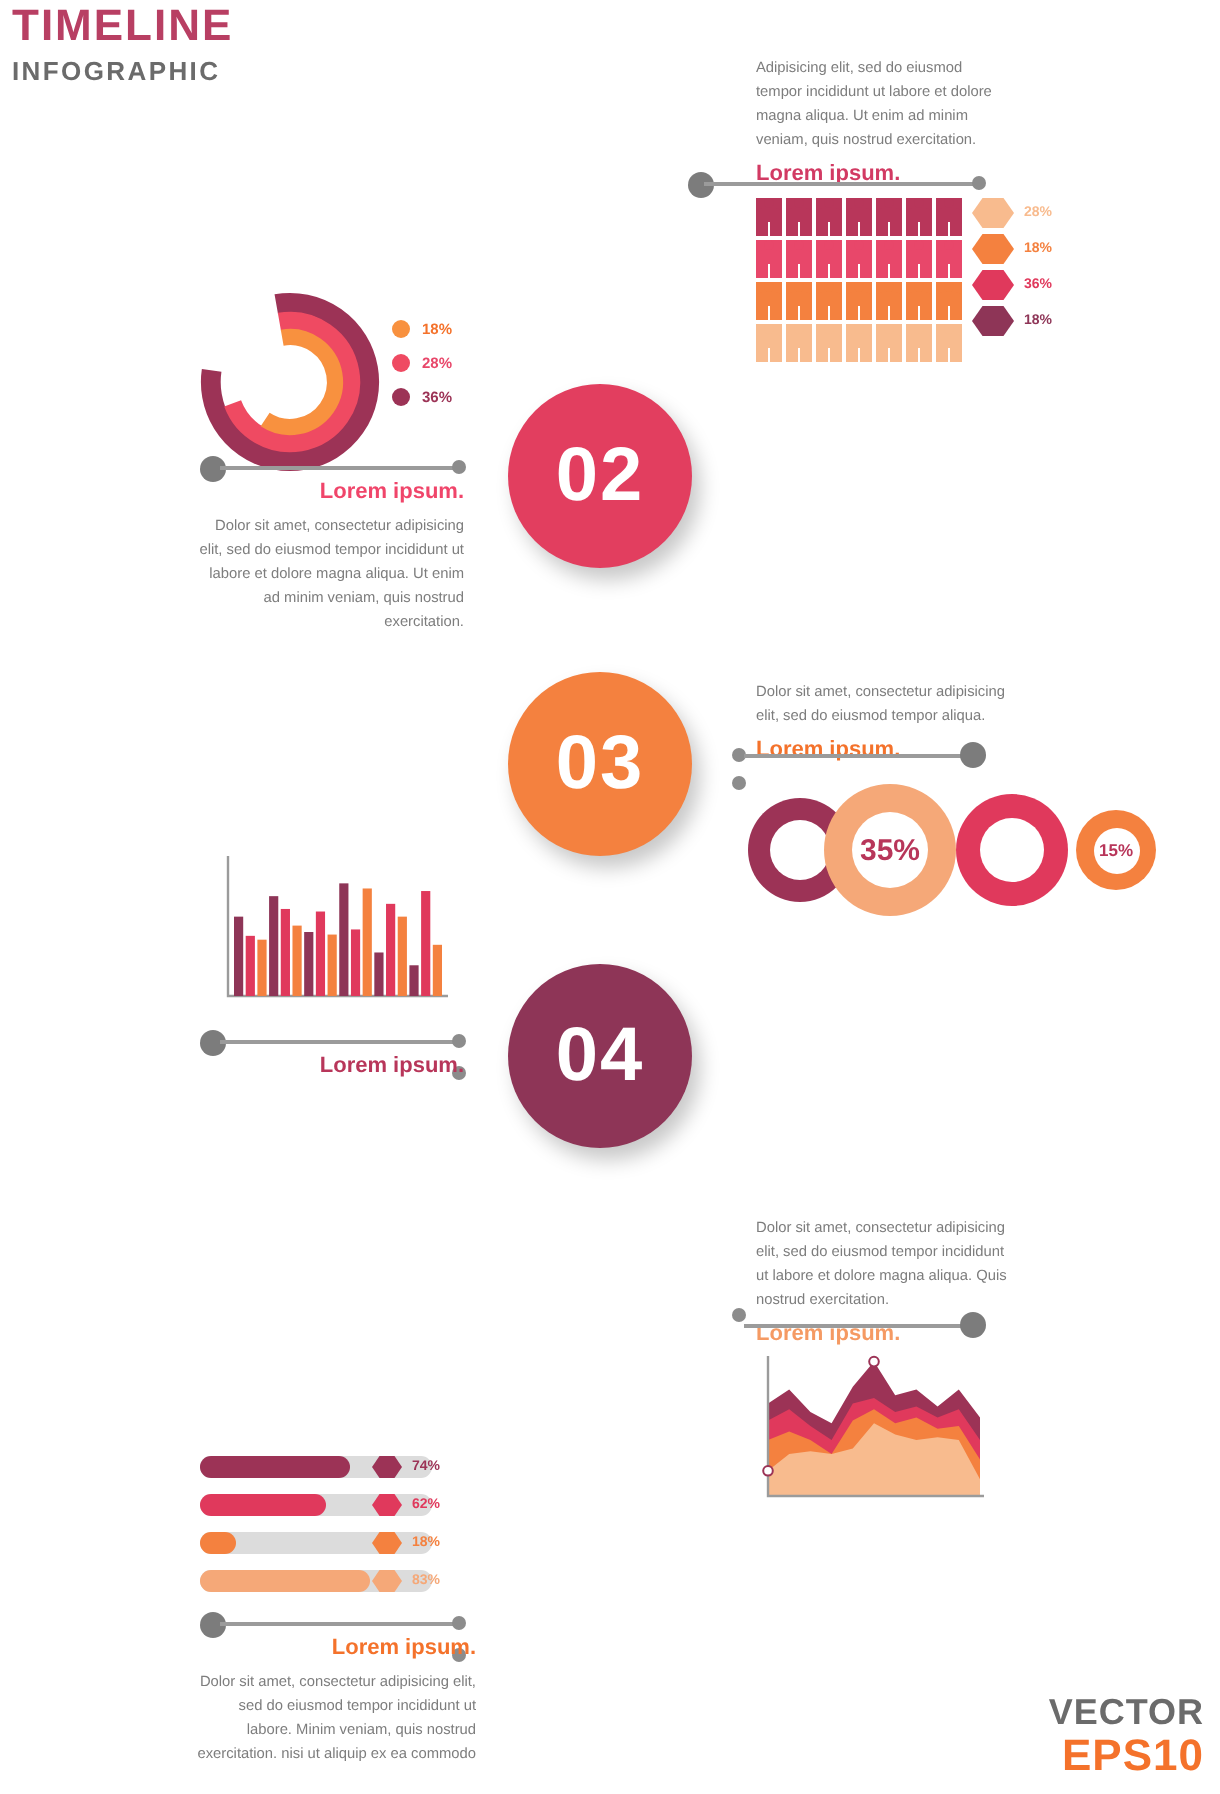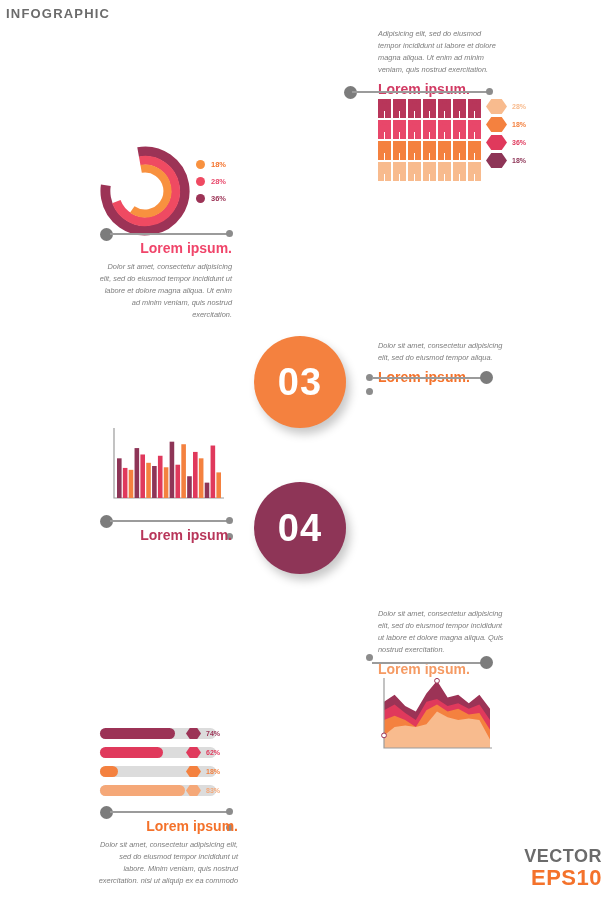--- a/index.html
+++ b/index.html
@@ -14,22 +14,22 @@
   
   .foot-vector{font-size:18px;font-weight:bold;letter-spacing:.5px;color:#6b6b6b;text-align:right;line-height:1.05;}
   .foot-eps{font-size:22px;font-weight:bold;letter-spacing:.5px;color:#f4722b;text-align:right;line-height:1.05;}
 
   
   .numcircle{width:92px;height:92px;border-radius:50%;display:flex;align-items:center;justify-content:center;
     color:#fff;font-size:38px;font-weight:bold;letter-spacing:1px;
     box-shadow:4px 6px 10px rgba(0,0,0,.22);}
 
   
-  .body-text{font-size:7.4px;line-height:1.62;color:#7d7d7d;font-style:italic;}
-  .lorem{font-size:14px;font-weight:bold;}
+  .body-text{font-size:7.4px;line-height:1.62;color:#7d7d7d;}
+  .lorem{font-size:11px;font-weight:bold;}
   .tright{text-align:right;}
   .tleft{text-align:left;}
 
   
   .conn-line{height:2px;background:#9b9b9b;}
   .dot-big{width:13px;height:13px;border-radius:50%;background:#7c7c7c;}
   .dot-sm{width:7px;height:7px;border-radius:50%;background:#8c8c8c;}
 
   
   .people-row{display:flex;gap:2px;}
@@ -57,20 +57,21 @@
   .hbar-track{height:11px;border-radius:6px;background:#dcdcdc;position:relative;}
   .hbar-fill{position:absolute;left:0;top:0;height:11px;border-radius:6px;}
   .hbar-row{display:flex;align-items:center;margin-bottom:8px;}
 </style>
 </head>
 <body>
 
 <div class="stage">
 
   <div class="abs" style="left:6px;top:2px;">
+    <div class="title-timeline" style="color: rgb(184, 63, 99);">TIMELINE</div>
     <div class="title-infographic" style="margin-top: 5px; color: rgb(107, 107, 107);">INFOGRAPHIC</div>
   </div>
 
   <div class="abs" style="right:8px;bottom:8px;">
     <div class="foot-vector" style="color: rgb(107, 107, 107);">VECTOR</div>
     <div class="foot-eps" style="color: rgb(244, 114, 43);">EPS10</div>
   </div>
 
 
   <div class="abs tleft" style="left:378px;top:28px;width:128px;">
@@ -272,20 +273,23 @@
       <div class="hexrow">
         <div class="hex" style="background: rgb(224, 57, 92);"></div>
         <div class="hexlabel" style="color: rgb(224, 57, 92);">36%</div>
       </div>
       <div class="hexrow">
         <div class="hex" style="background: rgb(142, 53, 87);"></div>
         <div class="hexlabel" style="color: rgb(142, 53, 87);">18%</div>
       </div>
     </div>
 
+  <div class="abs numcircle" id="circle-1" style="left: 254px; top: 192px; background: rgb(226, 62, 95);">
+    <span>02</span>
+  </div>
 
   <div class="abs" id="donut-chart" style="left:100px;top:146px;width:90px;height:90px;"><svg viewBox="0 0 100 100" width="90" height="90">
         <circle cx="50" cy="50" r="44" fill="none" stroke="#9c3356" stroke-width="11" stroke-dasharray="221.16812281272144 276.46015351590177" transform="rotate(-100 50 50)"></circle>
         <circle cx="50" cy="50" r="34" fill="none" stroke="#ef4a62" stroke-width="10" stroke-dasharray="153.81237631975628 213.62830044410595" transform="rotate(-100 50 50)"></circle>
         <circle cx="50" cy="50" r="25" fill="none" stroke="#f8913f" stroke-width="9" stroke-dasharray="97.3893722612836 157.07963267948966" transform="rotate(-100 50 50)"></circle>
       </svg></div>
   <div class="abs" id="donut-legend" style="left:196px;top:160px;">
       <div class="legrow">
         <div class="legdot" style="background: rgb(248, 145, 63);"></div>
         <div class="leglabel" style="color: rgb(244, 114, 43);">18%</div>
@@ -316,20 +320,38 @@
   <div class="abs tleft" style="left:378px;top:340px;width:128px;">
     <div class="body-text">Dolor sit amet, consectetur adipisicing elit, sed do eiusmod tempor aliqua.</div>
     <div class="lorem" id="lorem-2" style="margin-top: 5px; color: rgb(244, 114, 43);">Lorem ipsum.</div>
   </div>
 
   <div class="abs dot-sm" style="left:366px;top:374px;"></div>
   <div class="abs conn-line" style="left:372px;top:377px;width:110px;"></div>
   <div class="abs dot-big" style="left:480px;top:371px;"></div>
   <div class="abs dot-sm" style="left:366px;top:388px;"></div>
 
+  <div class="abs" id="pct-circles" style="left:374px;top:392px;width:230px;height:66px;">
+      <div class="pctwrap" style="width: 52px; height: 52px; left: 0px; top: 7px; background: rgb(156, 51, 86);">
+        <div style="position: absolute; width: 30px; height: 30px; border-radius: 50%; background: rgb(255, 255, 255);"></div>
+        <div class="pctlabel" style="font-size: 10px; color: rgb(255, 255, 255);">27%</div>
+      </div>
+      <div class="pctwrap" style="width: 66px; height: 66px; left: 38px; top: 0px; background: rgb(245, 168, 120);">
+        <div style="position: absolute; width: 38px; height: 38px; border-radius: 50%; background: rgb(255, 255, 255);"></div>
+        <div class="pctlabel" style="font-size: 15px; color: rgb(184, 54, 90);">35%</div>
+      </div>
+      <div class="pctwrap" style="width: 56px; height: 56px; left: 104px; top: 5px; background: rgb(224, 57, 92);">
+        <div style="position: absolute; width: 32px; height: 32px; border-radius: 50%; background: rgb(255, 255, 255);"></div>
+        <div class="pctlabel" style="font-size: 11px; color: rgb(255, 255, 255);">27%</div>
+      </div>
+      <div class="pctwrap" style="width: 40px; height: 40px; left: 164px; top: 13px; background: rgb(244, 129, 63);">
+        <div style="position: absolute; width: 23px; height: 23px; border-radius: 50%; background: rgb(255, 255, 255);"></div>
+        <div class="pctlabel" style="font-size: 8.5px; color: rgb(184, 54, 90);">15%</div>
+      </div>
+    </div>
 
   <div class="abs numcircle" id="circle-3" style="left: 254px; top: 482px; background: rgb(142, 53, 87);">
     <span>04</span>
   </div>
 
   <div class="abs" id="bar-chart" style="left:104px;top:424px;width:124px;height:84px;"><svg width="124" height="84">
         <path d="M10 4 L10 74 L120 74" stroke="#9b9b9b" fill="none" stroke-width="1.2"></path>
         <rect x="13" y="34.32" width="4.6" height="39.68" fill="#8e3557"></rect>
         <rect x="18.847058823529412" y="43.92" width="4.6" height="30.08" fill="#e0395c"></rect>
         <rect x="24.694117647058825" y="45.84" width="4.6" height="28.16" fill="#f4813f"></rect>

